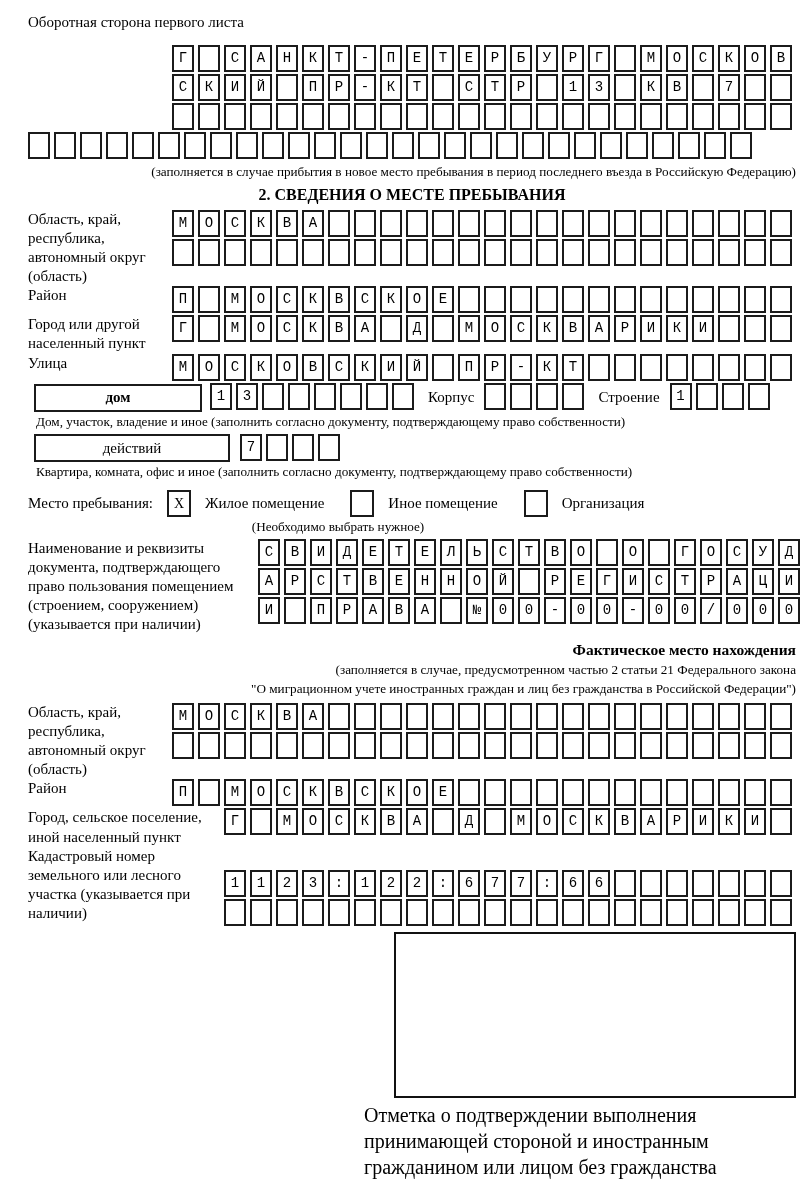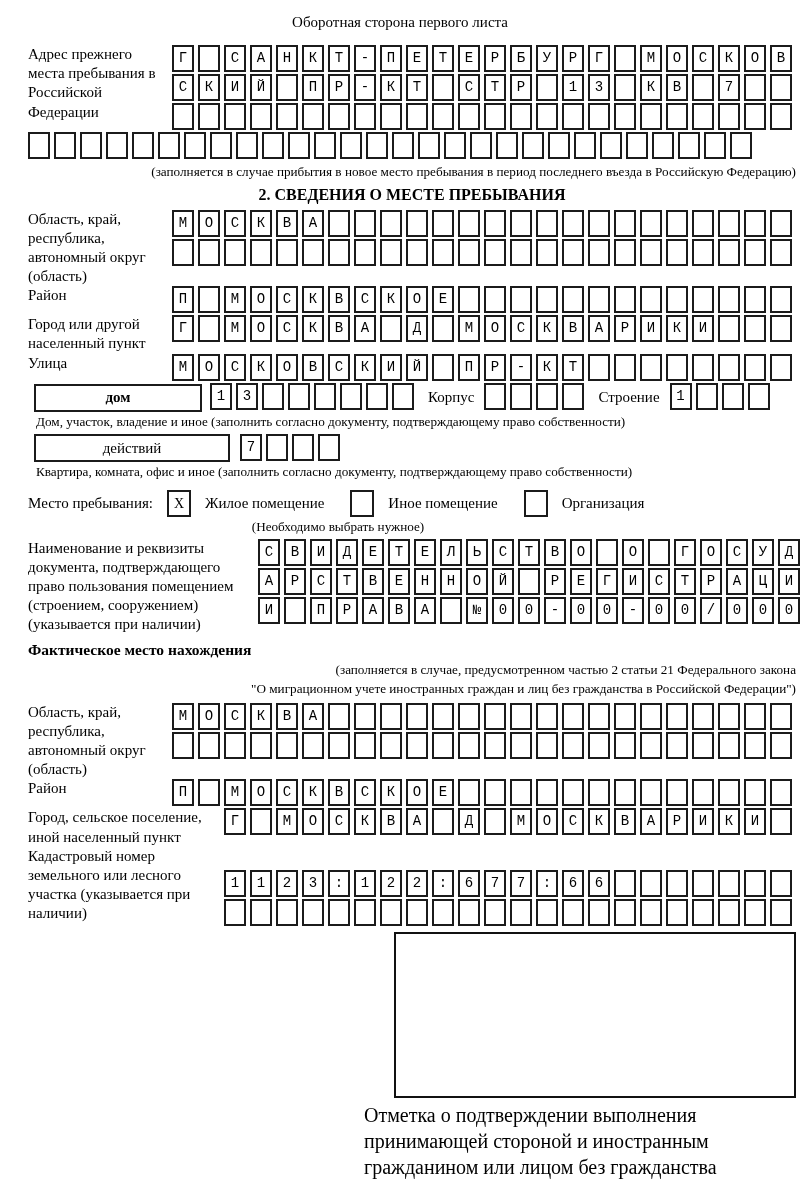--- a/index.html
+++ b/index.html
@@ -3,21 +3,21 @@
 <meta charset="utf-8">
 <style>
   * { margin:0; padding:0; box-sizing:border-box; }
   html,body { background:#fff; }
   body {
     width:800px; height:1180px;
     font-family:"Liberation Serif","DejaVu Serif",serif;
     color:#000; font-size:15px;
   }
   .page { position:relative; width:800px; height:1180px; padding:14px 4px 0 28px; overflow:hidden; }
-  .header-note { text-align:center; padding-right:24px; margin-bottom:14px; font-size:15px; }
+  .header-note { text-align:left; padding-right:24px; margin-bottom:14px; font-size:15px; }
 
   .cells { white-space:nowrap; height:29px;font-family:Liberation Mono, monospace; }
   .cell {
     display:inline-block; width:22px; height:27px;
     border:2px solid #1b1b1b; margin-right:4px;
     text-align:center; font-size:14px; line-height:23px; vertical-align:top;
   }
   .checkbox { width:24px; }
 
   .field-row { display:flex; align-items:flex-start; }
@@ -41,40 +41,39 @@
   .w-kv  { width:196px; margin-right:10px; }
   .small-label { margin:0 10px; flex-shrink:0; }
 
   .stay-row { display:flex; align-items:center; height:29px; margin-top:8px; }
   .stay-label { margin-right:14px; }
   .stay-opt { margin-right:26px; margin-left:10px; }
   .stay-note { width:620px; text-align:center; font-size:13.2px; margin:1px 0 4px; }
 
   .doc-label { width:230px; }
 
-  .actual-title { font-weight:bold; font-size:15.5px; text-align:left; margin:6px 0 3px; }
+  .actual-title { font-weight:bold; font-size:15.5px; text-align:right; margin:6px 0 3px; }
 
   .stamp-box {
     width:402px; height:166px; border:2px solid #111;
     margin-left:auto; margin-top:4px;
   }
   .stamp-caption {
     width:432px; margin-left:auto; margin-top:4px;
     font-size:20px; line-height:1.3;
   }
 </style>
 </head>
 <body>
 
 <div class="page">
 
   <div class="header-note">Оборотная сторона первого листа</div>
 
   <div class="field-row">
-    <div class="label" style="width:130px">Адрес прежнего места пребывания в Российской Федерации</div>
     <div class="rows">
       <div class="cells"><span class="cell">Г</span><span class="cell"></span><span class="cell">С</span><span class="cell">А</span><span class="cell">Н</span><span class="cell">К</span><span class="cell">Т</span><span class="cell">-</span><span class="cell">П</span><span class="cell">Е</span><span class="cell">Т</span><span class="cell">Е</span><span class="cell">Р</span><span class="cell">Б</span><span class="cell">У</span><span class="cell">Р</span><span class="cell">Г</span><span class="cell"></span><span class="cell">М</span><span class="cell">О</span><span class="cell">С</span><span class="cell">К</span><span class="cell">О</span><span class="cell">В</span></div>
       <div class="cells"><span class="cell">С</span><span class="cell">К</span><span class="cell">И</span><span class="cell">Й</span><span class="cell"></span><span class="cell">П</span><span class="cell">Р</span><span class="cell">-</span><span class="cell">К</span><span class="cell">Т</span><span class="cell"></span><span class="cell">С</span><span class="cell">Т</span><span class="cell">Р</span><span class="cell"></span><span class="cell">1</span><span class="cell">3</span><span class="cell"></span><span class="cell">К</span><span class="cell">В</span><span class="cell"></span><span class="cell">7</span><span class="cell"></span><span class="cell"></span></div>
       <div class="cells"><span class="cell"></span><span class="cell"></span><span class="cell"></span><span class="cell"></span><span class="cell"></span><span class="cell"></span><span class="cell"></span><span class="cell"></span><span class="cell"></span><span class="cell"></span><span class="cell"></span><span class="cell"></span><span class="cell"></span><span class="cell"></span><span class="cell"></span><span class="cell"></span><span class="cell"></span><span class="cell"></span><span class="cell"></span><span class="cell"></span><span class="cell"></span><span class="cell"></span><span class="cell"></span><span class="cell"></span></div>
     </div>
   </div>
   <div class="cells"><span class="cell"></span><span class="cell"></span><span class="cell"></span><span class="cell"></span><span class="cell"></span><span class="cell"></span><span class="cell"></span><span class="cell"></span><span class="cell"></span><span class="cell"></span><span class="cell"></span><span class="cell"></span><span class="cell"></span><span class="cell"></span><span class="cell"></span><span class="cell"></span><span class="cell"></span><span class="cell"></span><span class="cell"></span><span class="cell"></span><span class="cell"></span><span class="cell"></span><span class="cell"></span><span class="cell"></span><span class="cell"></span><span class="cell"></span><span class="cell"></span><span class="cell"></span></div>
   <div class="caption center">(заполняется в случае прибытия в новое место пребывания в период последнего въезда в Российскую Федерацию)</div>
 
   <div class="sec-title">2. СВЕДЕНИЯ О МЕСТЕ ПРЕБЫВАНИЯ</div>

